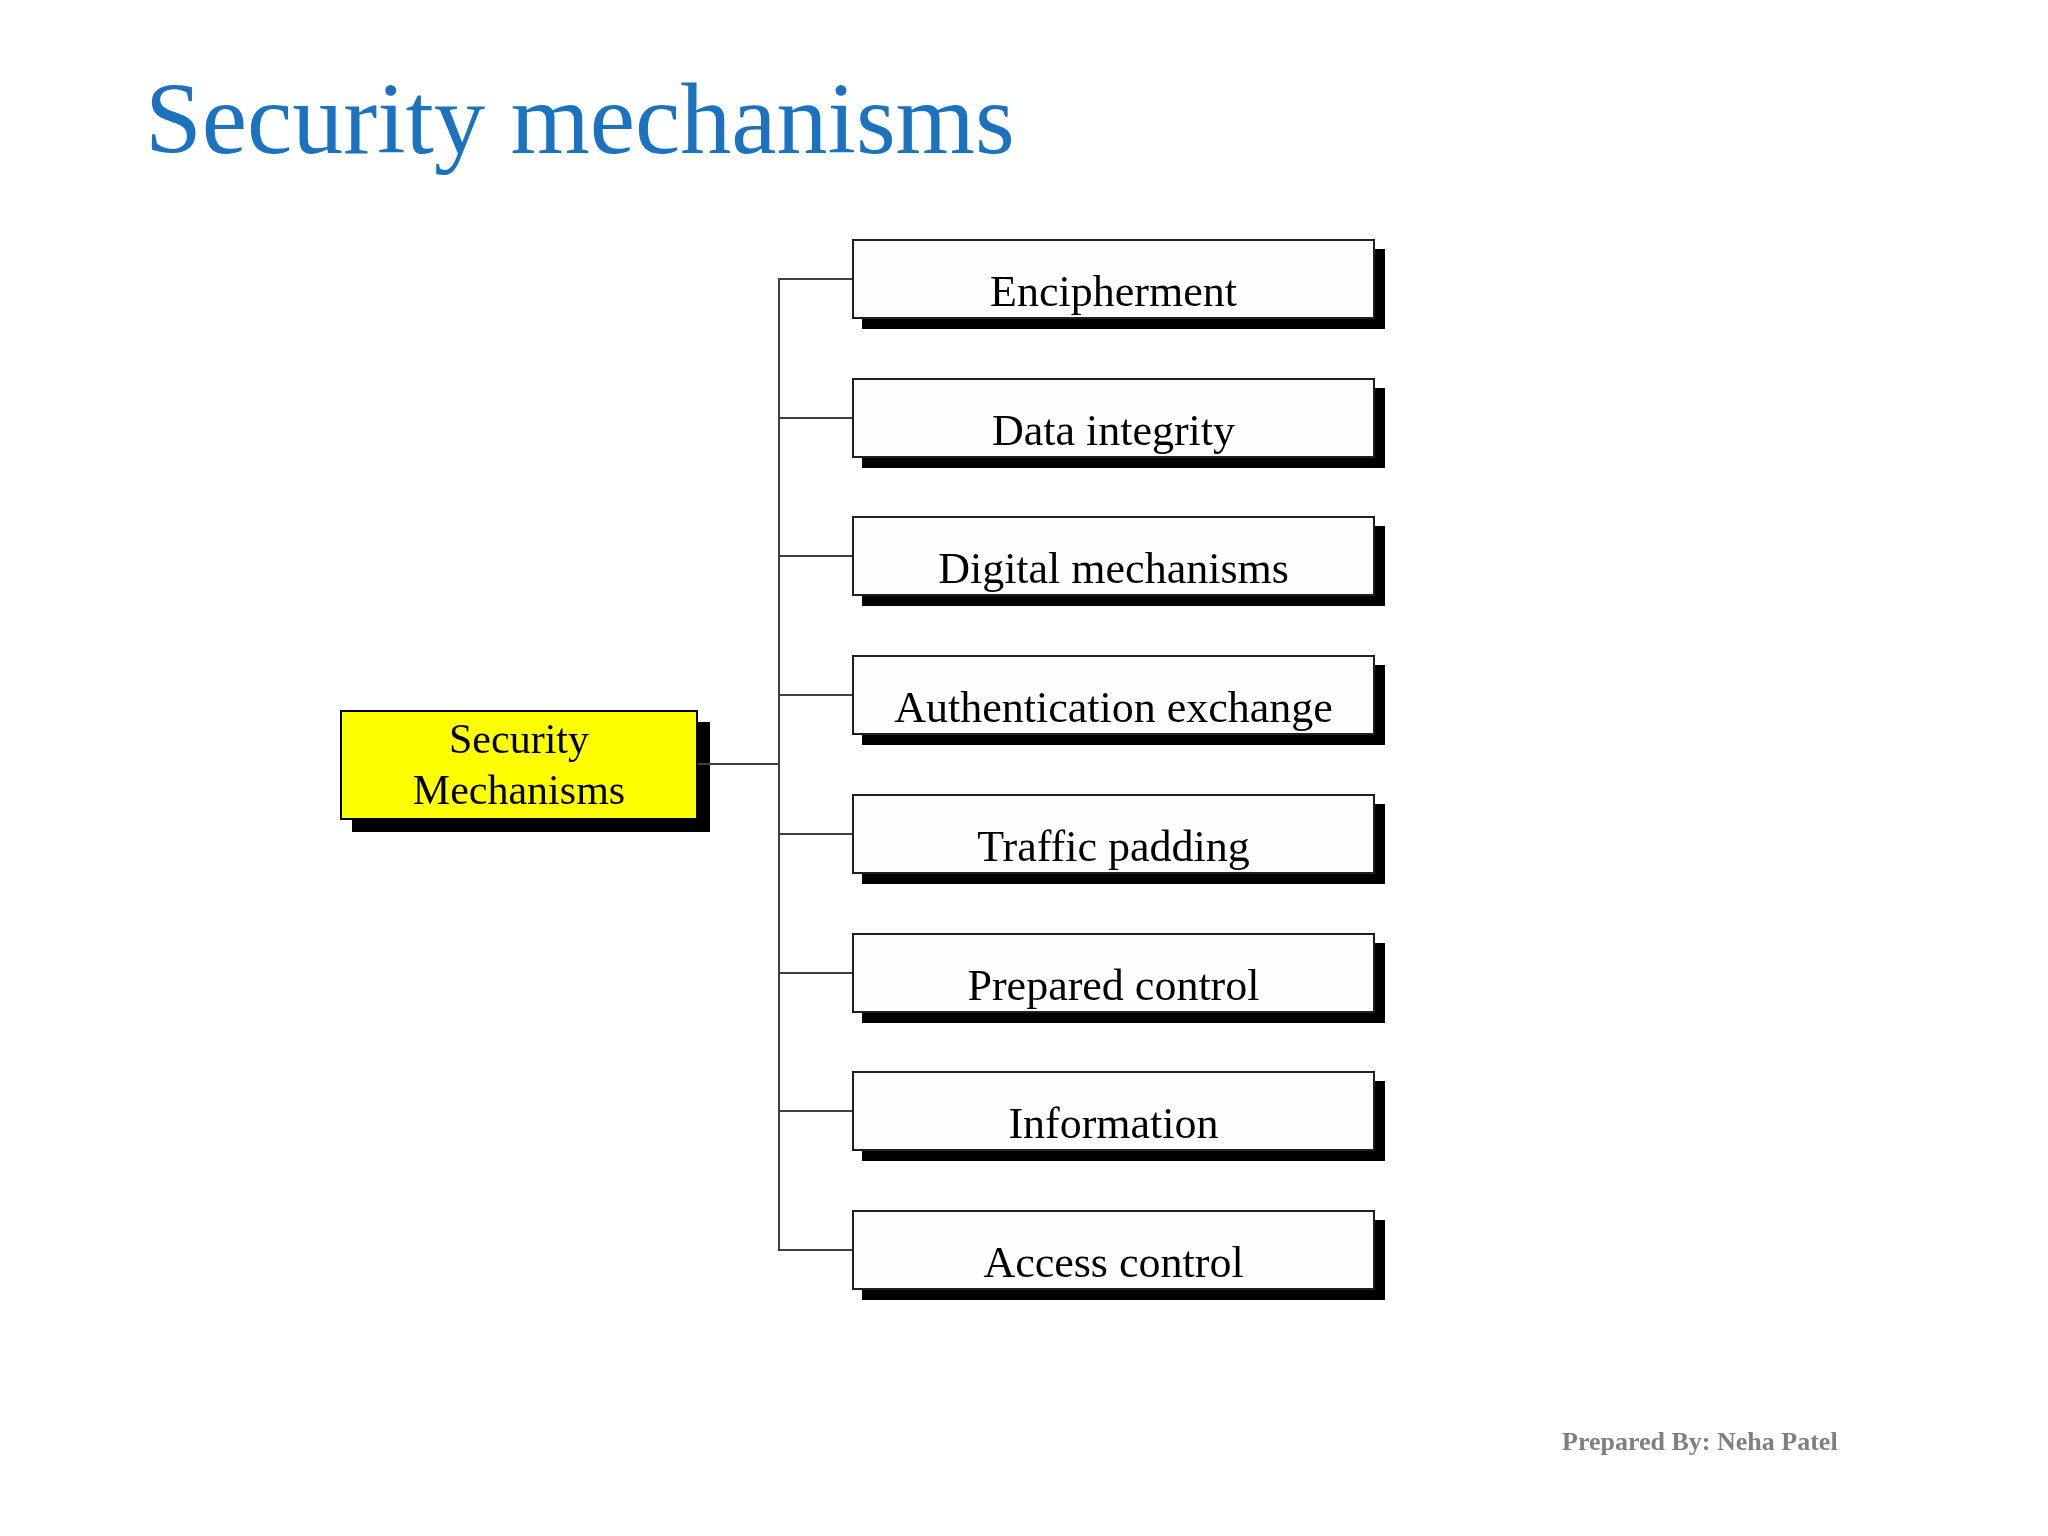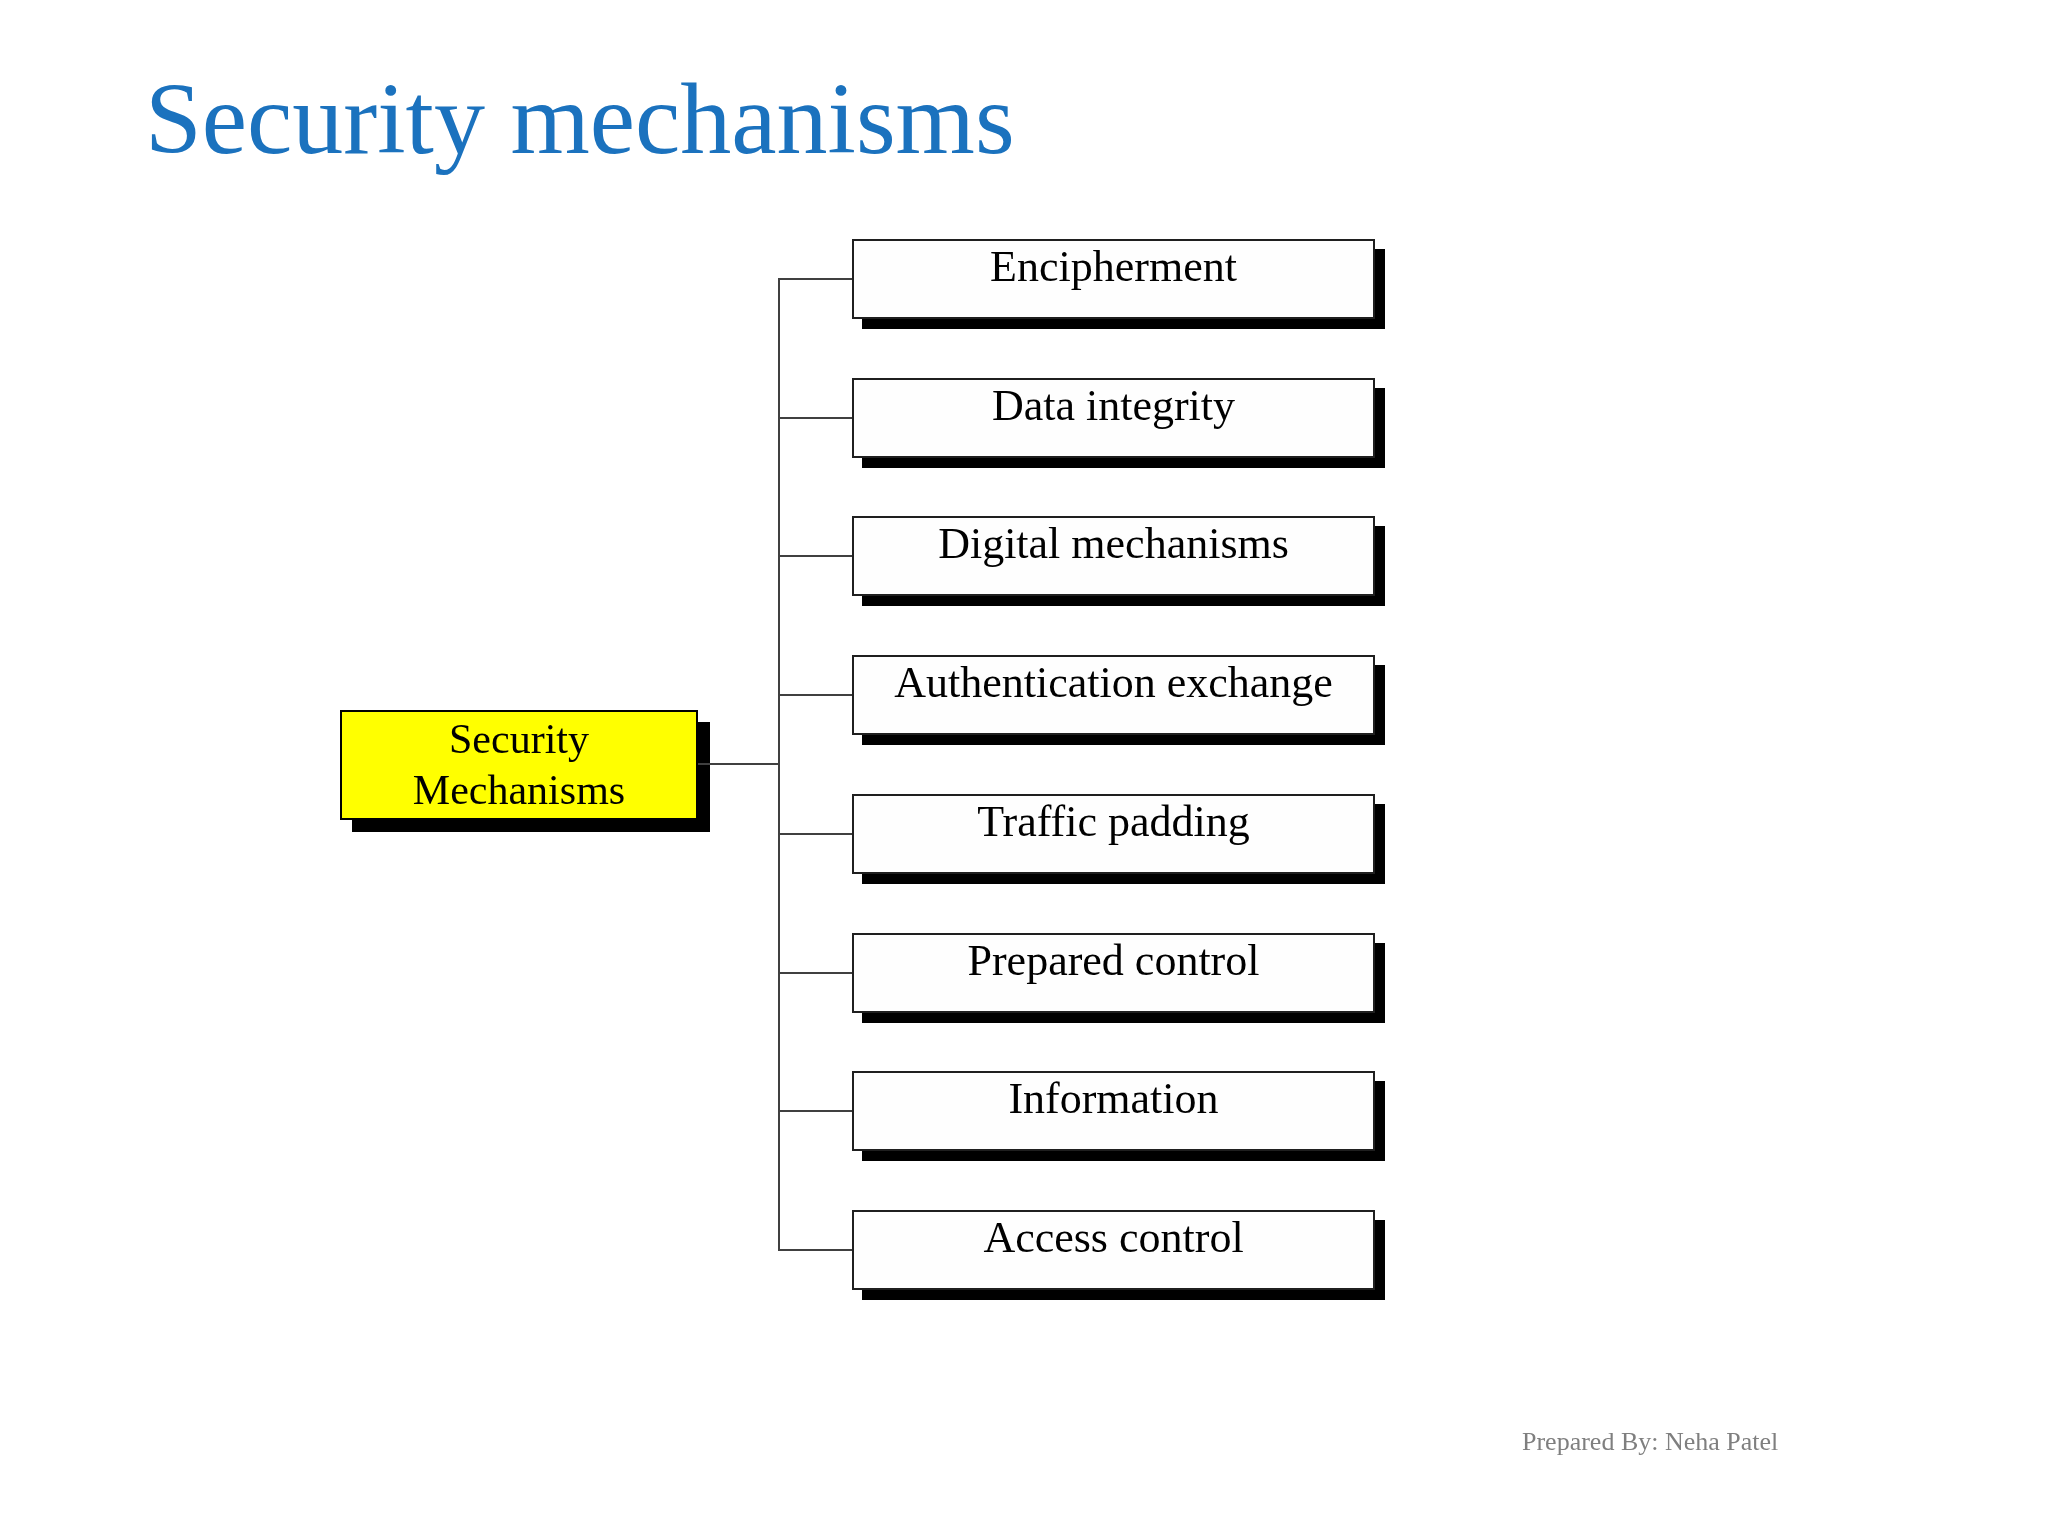--- a/index.html
+++ b/index.html
@@ -62,38 +62,38 @@
   .node {
     position: absolute;
     left: 852px;
     width: 523px;
     height: 80px;
     box-sizing: border-box;
     background: #fefefe;
     border: 2px solid var(--border_dark);
     box-shadow: 10px 10px 0 var(--shadow_black);
     display: flex;
-    align-items: flex-start;
+    align-items: flex-end;
     justify-content: center;
     font-size: 44px;
     color: #000000;
     white-space: nowrap;
   }
 
   
   .footer-left, .footer-right {
     position: absolute;
     top: 1428px;
     font-size: 26px;
     line-height: 1.1;
     color: var(--footer_gray);
     white-space: nowrap;
   }
   .footer-left  { left: 112px; }
-  .footer-right { left: 1522px; }
+  .footer-right { left: 1562px; font-weight: bold; }
 </style>
 </head>
 <body>
 
 <div class="slide">
 
   <header class="title-row">
     <span class="title-main">Security mechanisms</span>
   </header>
 

